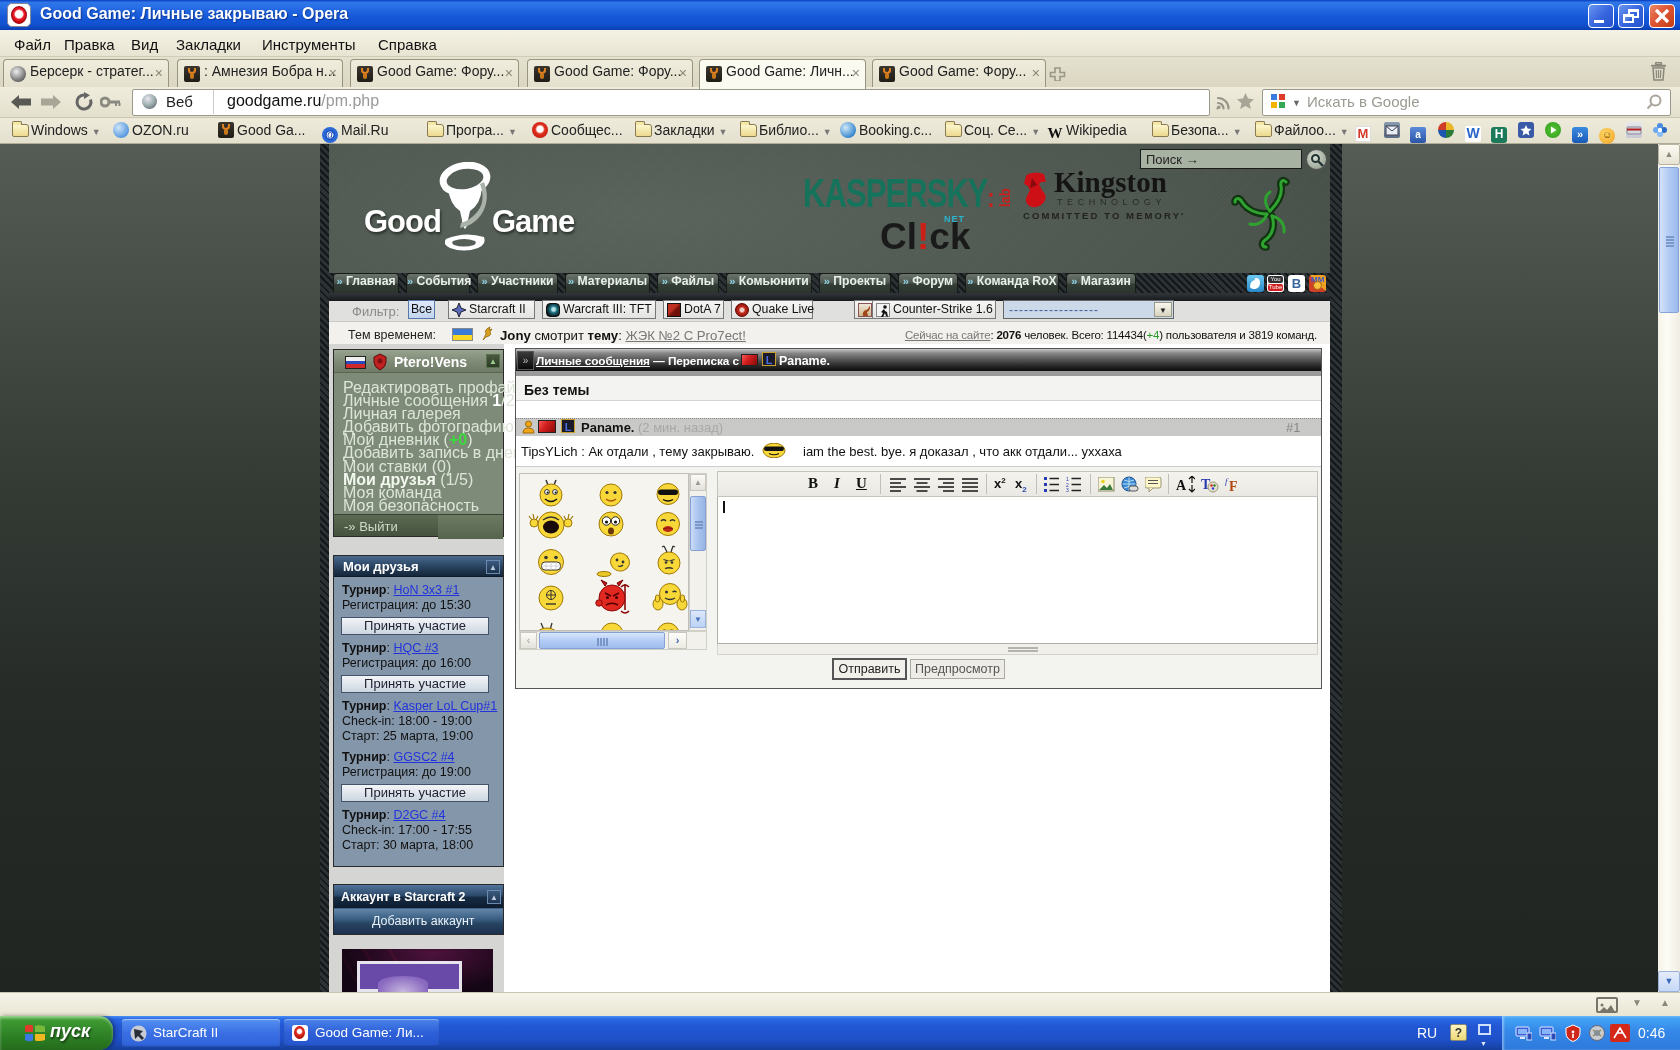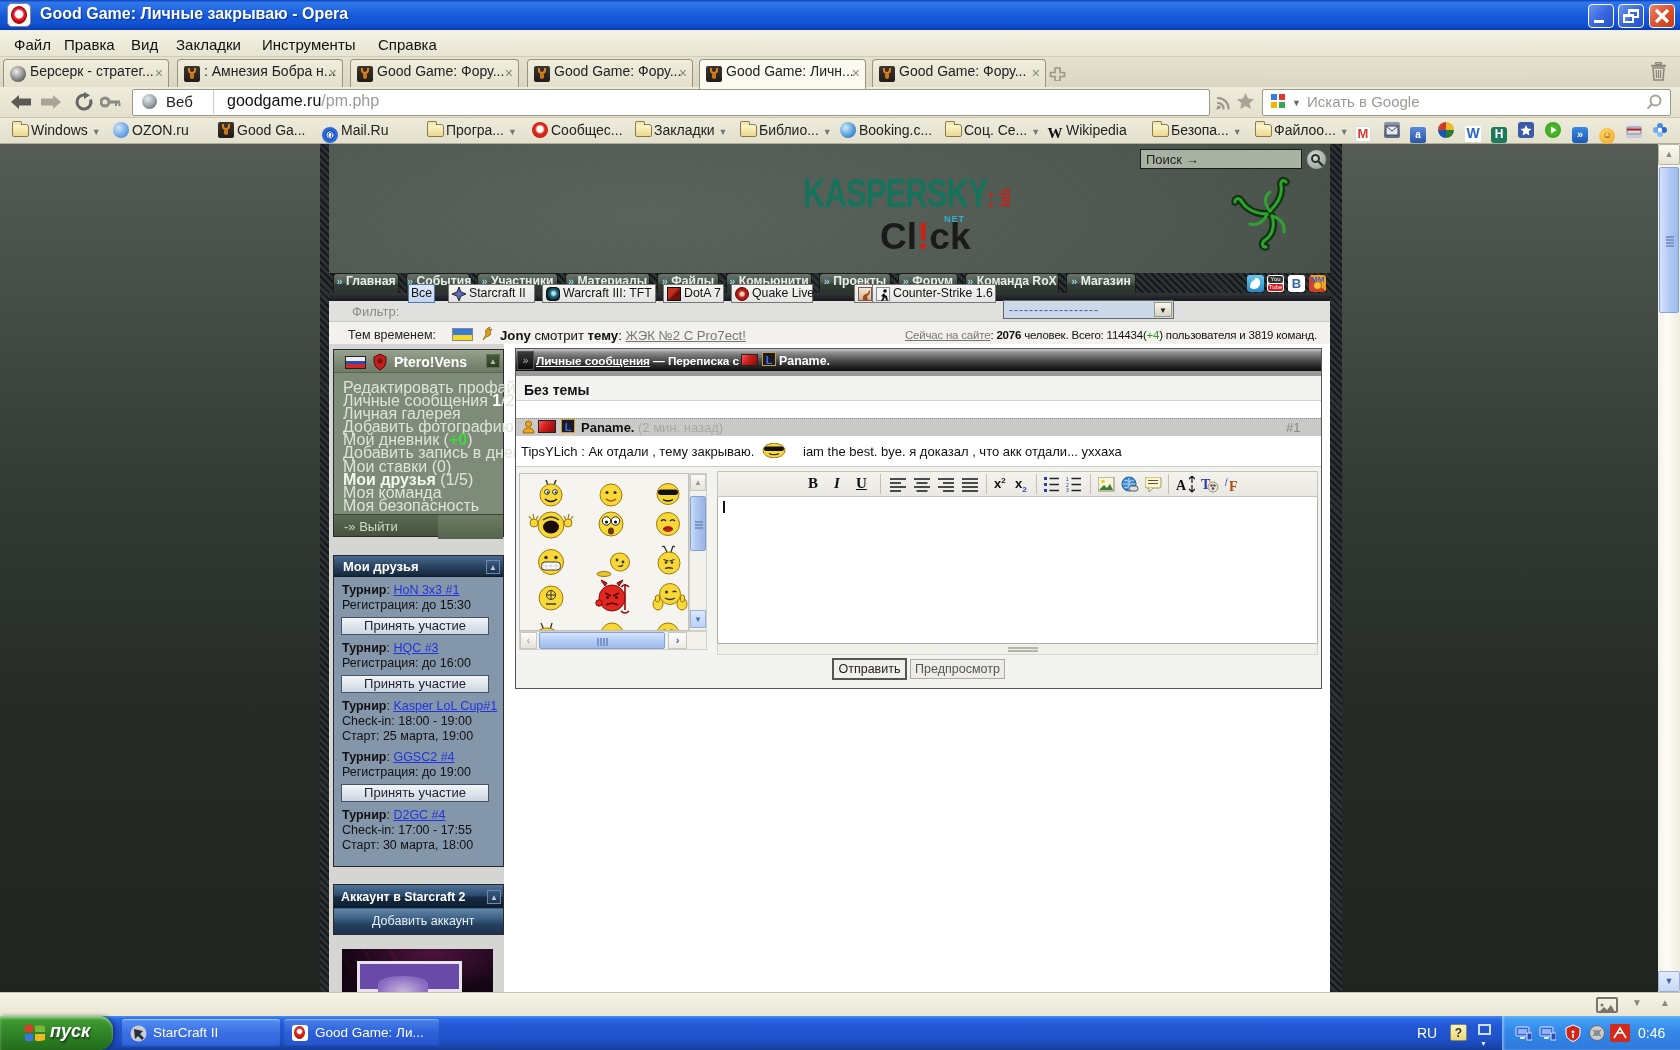--- a/index.html
+++ b/index.html
@@ -43,21 +43,21 @@
 #viewport{left:0;top:144px;width:1658px;height:848px;background:linear-gradient(#545c55 0%,#485049 15%,#343b35 40%,#262b27 65%,#202521 100%);overflow:hidden;}
 #stripes{left:320px;top:0;width:1022px;height:848px;background:repeating-linear-gradient(45deg,#14181a 0 2px,#2c3234 2px 5px);}
 #siteheader{left:329px;top:0;width:1001px;height:129px;background:radial-gradient(ellipse 950px 260px at 32% 55%,#59625b 0%,#4e574f 55%,#434c45 85%,#3d463f 100%);}
 #sheadtex{left:329px;top:0;width:1001px;height:129px;background:repeating-linear-gradient(135deg,rgba(255,255,255,.018) 0 1px,transparent 1px 3px);}
 #sitenav{left:329px;top:129px;width:1001px;height:20px;background:transparent;}
 #navdark{left:329px;top:149px;width:1001px;height:8px;background:linear-gradient(#32363a,#17191c);}
 .ntab{position:absolute;top:129px;height:20px;background:linear-gradient(#6a746c,#4d574f 45%,#343d36 55%,#2b332d);border:1px solid #161b17;border-bottom:none;border-radius:4px 4px 0 0;color:#e8efe8;font-size:12.2px;font-weight:bold;text-align:center;white-space:nowrap;}
 .ntab i{font-style:normal;color:#8fd2e4;font-size:11px;}
 .snsico{position:absolute;top:2px;width:17px;height:17px;border-radius:3px;}
 #sitefilter{left:329px;top:157px;width:1001px;height:21px;background:#e0e0de;border-bottom:1px solid #c8c8c4;}
-.fbtn{position:absolute;top:140px;height:19px;background:linear-gradient(#f6f6f4,#e3e3e1);border:1px solid #777;font-size:12.3px;color:#111;white-space:nowrap;}
+.fbtn{position:absolute;top:156px;height:19px;background:linear-gradient(#f6f6f4,#e3e3e1);border:1px solid #777;font-size:12.3px;color:#111;white-space:nowrap;}
 #statusline{left:329px;top:178px;width:1001px;height:22px;background:#f2f1ed;font-size:13px;color:#222;}
 #sidebarcol{left:329px;top:200px;width:175px;height:648px;background:#d5d5d3;}
 #maincol{left:504px;top:200px;width:826px;height:648px;background:#fff;}
 
 .sbox{position:absolute;border:1px solid #2a2a2a;}
 #pbox{left:333px;top:205px;width:171px;height:188px;background:#7e8b79;}
 #pboxhead{left:0;top:0;width:169px;height:23px;background:linear-gradient(#97a28f,#7c8873 60%,#6f7b66);border-bottom:1px solid #5a6552;position:absolute;}
 #pbox .menu{position:absolute;left:9px;top:31px;font-size:16px;line-height:13.1px;color:#dde5d8;white-space:nowrap;}
 #pboxfoot{position:absolute;left:0;top:164px;width:169px;height:22px;background:linear-gradient(#5c6a54,#45523d);border-top:1px solid #39462f;color:#d8e4d0;font-size:13px;}
 #pboxfoot .rp{position:absolute;right:0;top:0;width:65px;height:24px;background:linear-gradient(#6d7b64,#57644d);}
@@ -235,34 +235,53 @@
           <circle cx="12" cy="8" r="3" fill="#2a6ac8"></circle>
           <circle cx="8" cy="12" r="3" fill="#88bcf4"></circle>
           <circle cx="8" cy="8" r="2.2" fill="#fff"></circle>
         </svg></span></span>
 </div>
 <div class="abs" id="viewport">
   <div class="abs" id="stripes"></div>
   <div class="abs" id="siteheader"></div>
   <div class="abs" id="sheadtex"></div>
 
+  <div class="abs" style="left:360px;top:18px;width:240px;height:100px;">
+    <span class="abs" style="left:4px;top:42px;font-size:31px;font-weight:bold;color:#fff;text-shadow:1px 2px 3px rgba(0,0,0,.55);letter-spacing:-1px;">Good</span>
+    <span class="abs" style="left:132px;top:42px;font-size:31px;font-weight:bold;color:#fff;text-shadow:1px 2px 3px rgba(0,0,0,.55);letter-spacing:-1px;">Game</span>
+    <svg class="abs" style="left:76px;top:0px;" width="58" height="94" viewBox="0 0 58 94">
+      <ellipse cx="29" cy="17" rx="22" ry="13.5" stroke="#fff" stroke-width="7" fill="none" transform="rotate(-9 29 17)"></ellipse>
+      <path d="M12 26 Q29 38 46 25 Q45 42 34 49 L32 58 Q32 64 29 67 Q26 64 26 58 L24 49 Q14 43 12 26 Z" fill="#fff"></path>
+      <path d="M48 20 Q55 38 45 53 Q37 64 24 66 L25 61 Q35 58 42 49 Q50 38 44 22 Z" fill="#a9b1a9"></path>
+      <path d="M10 77 Q29 69 48 75 Q51 82 42 86 Q28 91 14 86 Q6 82 10 77 Z M17 79 Q15 81 18 83 Q28 86 38 83 Q41 81 39 79 Q28 75 17 79 Z" fill="#fff" fill-rule="evenodd"></path>
+    </svg>
+  </div>
 
   <div class="abs" style="left:1140px;top:5px;width:162px;height:20px;background:#a8b2a2;border:1px solid #1a1a1a;"></div>
   <div class="abs" style="left:1146px;top:8px;font-size:13px;color:#222;">Поиск →</div>
   <div class="abs" style="left:1306px;top:5px;width:21px;height:21px;border-radius:50%;background:radial-gradient(circle at 40% 35%,#d8ded4,#a0aa9c 70%,#7a847a);border:1px solid #555;"></div>
   <svg class="abs" style="left:1310px;top:9px;" width="14" height="14">
       <circle cx="5.5" cy="5.5" r="3.5" fill="none" stroke="#233" stroke-width="2"></circle>
       <line x1="8.5" y1="8.5" x2="13" y2="13" stroke="#233" stroke-width="2.4"></line>
     </svg>
 
   <div class="abs" style="left:803px;top:29px;width:200px;height:42px;">
     <span style="position:absolute;left:0;top:-4px;font-size:33px;font-weight:bold;color:#15735c;white-space:nowrap;transform:scale(0.94,1.25);transform-origin:left top;letter-spacing:-1px;">KASPERSKY<span style="color:#c8201c;font-size:22px;">:</span></span>
     <span style="position:absolute;left:194px;top:34px;font-size:13px;font-weight:bold;color:#c8201c;transform:rotate(-90deg) scaleY(1.1);transform-origin:left top;display:inline-block;">lab</span>
   </div>
 
+  <div class="abs" style="left:1020px;top:26px;width:178px;height:52px;">
+    <svg class="abs" style="left:2px;top:2px;" width="28" height="38" viewBox="0 0 28 38">
+        <path d="M6 2 Q14 -1 22 2 L24 10 Q19 9 17 12 L20 18 Q26 24 22 30 Q18 36 10 35 Q3 33 4 26 L8 18 Q6 13 2 12 L4 4 Z" fill="#cc1016"></path>
+        <path d="M10 6 l5 7 l-7 3 Z" fill="#8a0a0e"></path>
+      </svg>
+    <span class="abs" style="left:34px;top:-4px;font-size:29px;font-weight:bold;color:#141414;font-family:'Liberation Serif',serif;letter-spacing:0px;">Kingston</span>
+    <span class="abs" style="left:37px;top:27px;font-size:9px;color:#2a2a2a;letter-spacing:4.6px;">TECHNOLOGY</span>
+    <span class="abs" style="left:3px;top:40px;font-size:9.5px;font-weight:bold;color:#222;letter-spacing:2.1px;">COMMITTED TO MEMORY′</span>
+  </div>
 
   <div class="abs" style="left:880px;top:76px;width:125px;height:40px;">
     <span class="abs" style="left:0;top:-4px;font-size:37px;font-weight:bold;color:#1a1a1a;letter-spacing:0px;">Cl<span style="color:#cc2016;">!</span>ck</span>
     <span class="abs" style="left:64px;top:-6px;font-size:9px;font-weight:bold;color:#2ab4cc;letter-spacing:1px;">NET</span>
   </div>
 
 
   <svg class="abs" style="left:1231px;top:30px;" width="78" height="78" viewBox="0 0 78 78">
     <g fill="none">
       <g stroke="#123312" stroke-width="7.5" stroke-linecap="round">

